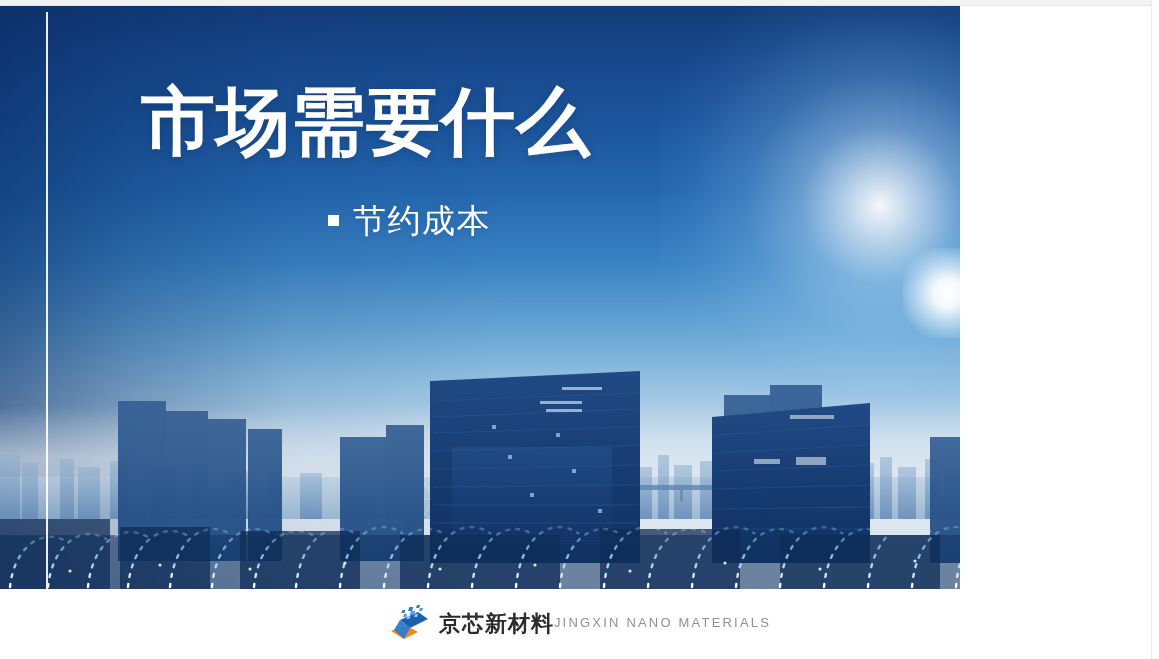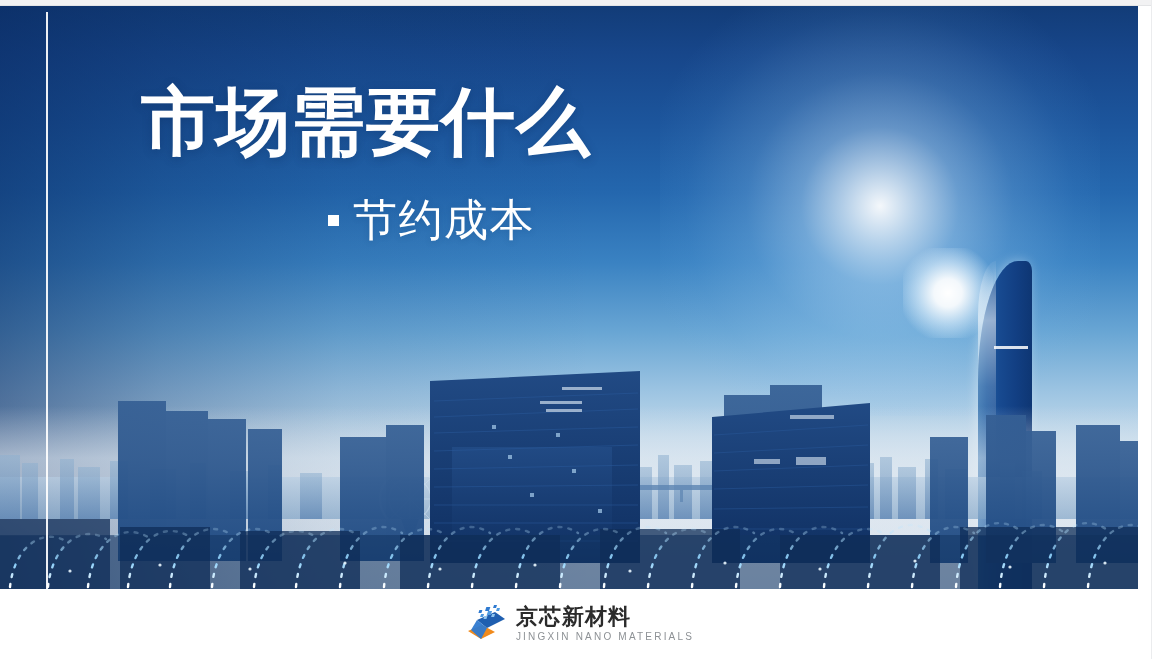--- a/index.html
+++ b/index.html
@@ -31,21 +31,21 @@
     background: #f2f2f3;
     border-bottom: 1px solid #e3e4e6;
     box-sizing: border-box;
   }
 
   
   .hero {
     position: absolute;
     left: 0;
     top: 6px;
-    width: 1138px;
+    width: 960px;
     height: 583px;
     overflow: hidden;
     background: #14532d;
   }
 
   
   .sky {
     position: absolute;
     inset: 0;
     background:
@@ -217,21 +217,21 @@
     height: 48px;
   }
   .bullet-marker {
     width: 11px;
     height: 11px;
     background: #ffffff;
     margin-right: 14px;
     flex: 0 0 auto;
   }
   .bullet-text {
-    font-size: 44px;
+    font-size: 33px;
     line-height: 1;
     font-weight: 400;
     color: #ffffff;
     letter-spacing: 1.5px;
     white-space: nowrap;
     text-shadow: 0 1px 6px rgba(20,60,110,0.22);
   }
 
   
   .footer {
@@ -251,32 +251,31 @@
     gap: 9px;
   }
   .logo-mark {
     width: 42px;
     height: 38px;
     flex: 0 0 auto;
   }
   .logo-mark svg { display: block; }
   .logo-text {
     display: flex;
-    flex-direction: column;
     justify-content: center;
   }
   .logo-cn {
     font-size: 22px;
     line-height: 1.05;
     font-weight: 700;
     color: #2b2b2b;
     letter-spacing: 1px;
   }
   .logo-en {
-    font-size: 10px;
+    font-size: 13px;
     line-height: 1.2;
     font-weight: 400;
     color: #8d9195;
     letter-spacing: 2.2px;
     margin-top: 3px;
   }
 
   
   .right-margin {
     position: absolute;

